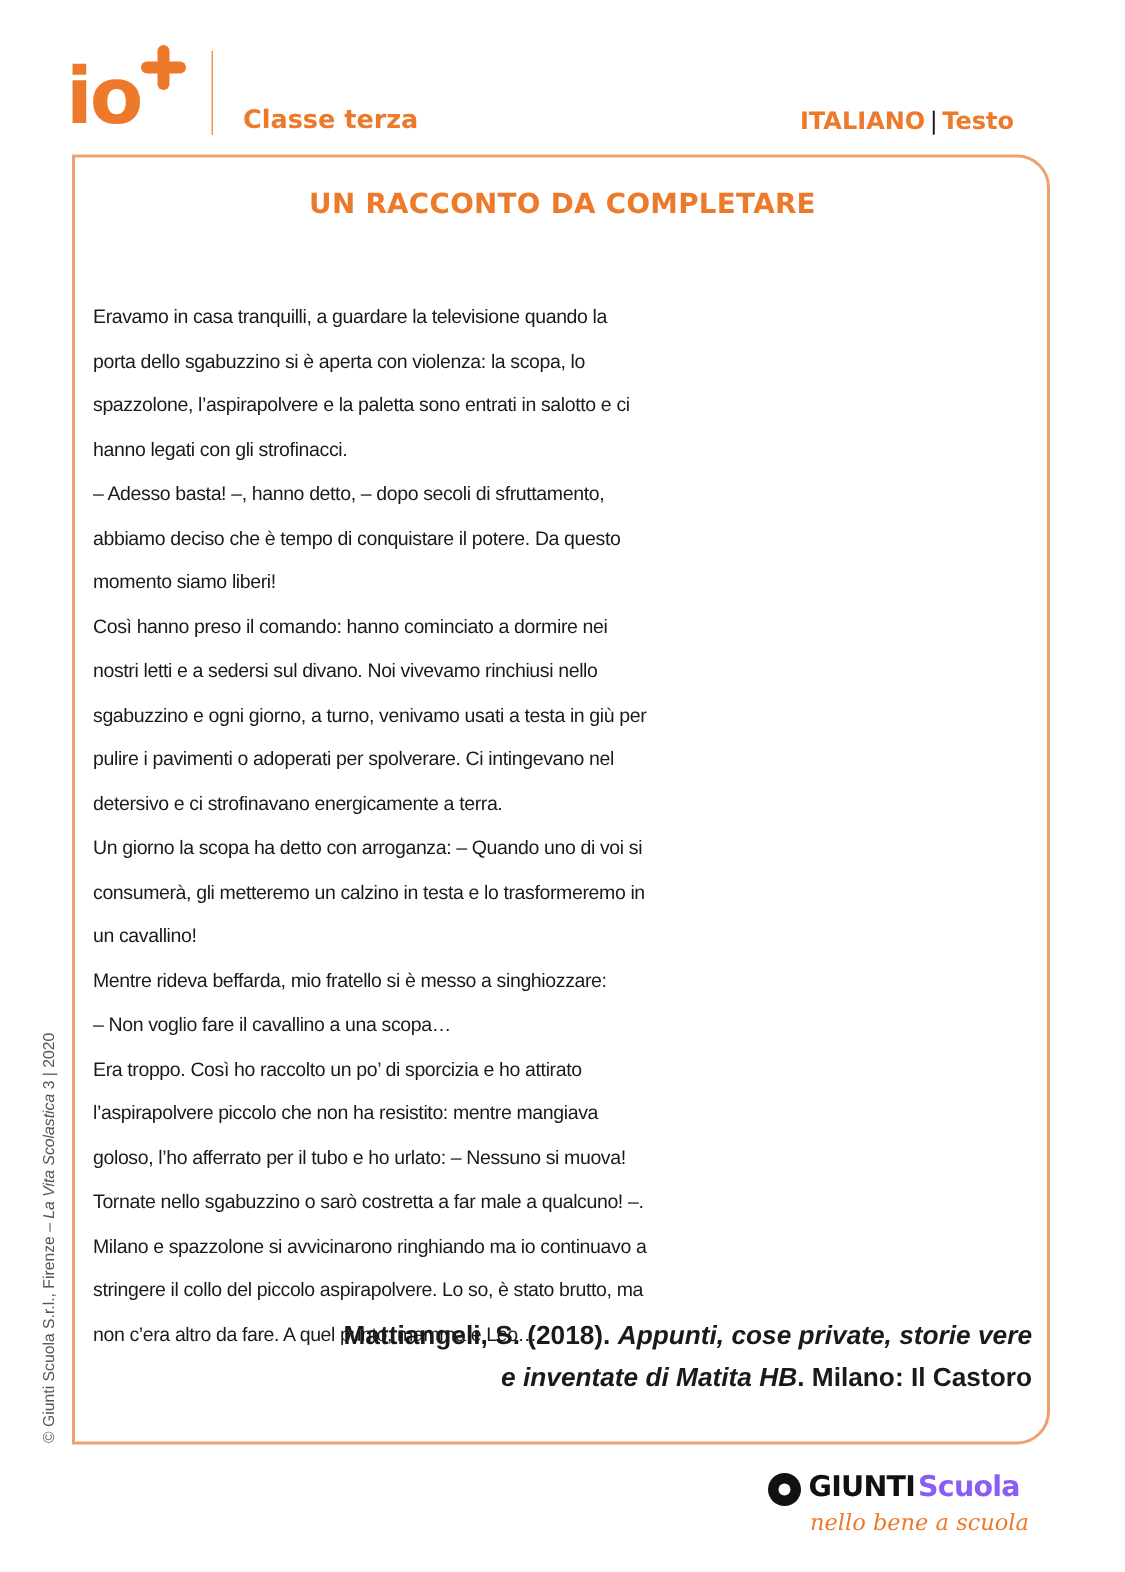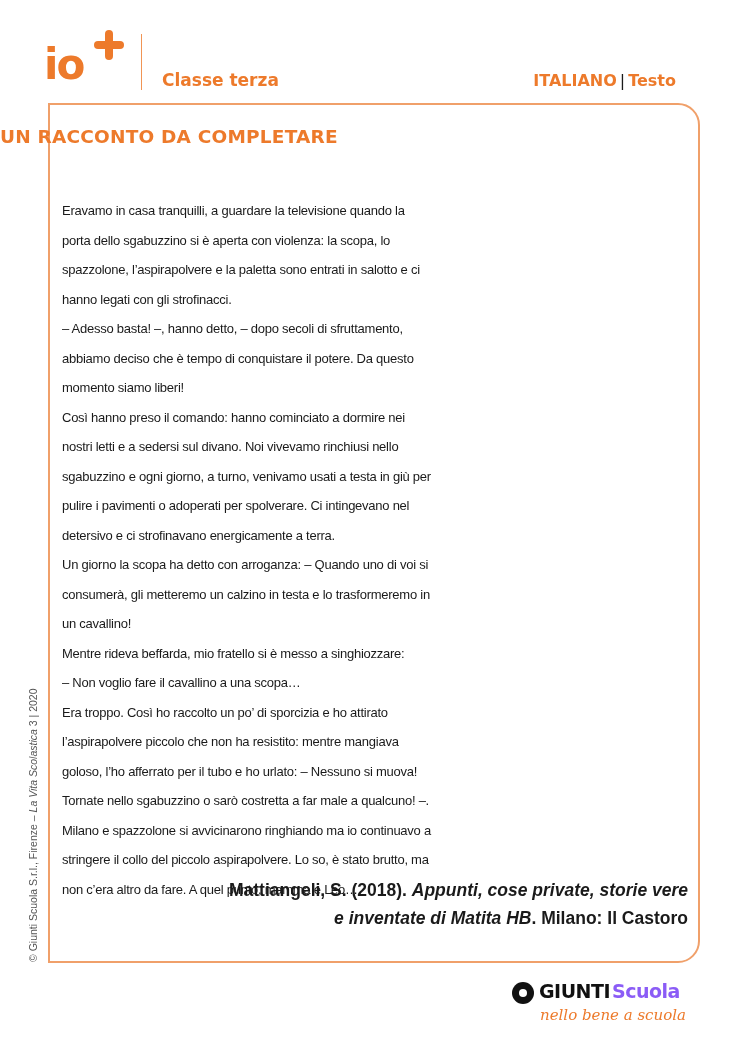--- a/index.html
+++ b/index.html
@@ -1,28 +1,28 @@
 <!DOCTYPE html>
 <html><head>
 <meta charset="utf-8">
 <style>
   html, body { margin: 0; padding: 0; background: #ffffff; }
   body { width: 750px; height: 1048px; position: relative; overflow: hidden; font-family: "Liberation Sans", sans-serif; color: #1a1a1a; }
   .logo { position: absolute; left: 44px; top: 30px; width: 84px; height: 62px; }
-  .logo-io { position: absolute; left: 0; top: 10px; font-family: "DejaVu Sans", sans-serif; font-weight: bold; font-size: 42px; color: #ed7a2b; letter-spacing: -2px; line-height: 50px; }
+  .logo-io { position: absolute; left: 0; top: 10px; font-family: "DejaVu Sans", sans-serif; font-weight: bold; font-size: 52px; color: #ed7a2b; letter-spacing: -2px; line-height: 50px; }
   .logo-plus { position: absolute; left: 50px; top: 0px; width: 30px; height: 30px; }
   .logo-plus:before, .logo-plus:after { content: ""; position: absolute; background: #ed7a2b; border-radius: 4px; }
   .logo-plus:before { left: 11px; top: 0; width: 8px; height: 30px; }
   .logo-plus:after { left: 0; top: 11px; width: 30px; height: 8px; }
   .vsep { position: absolute; left: 141px; top: 34px; width: 1px; height: 56px; background: #ed7a2b; opacity: 0.8; }
   .classe { position: absolute; left: 162px; top: 70px; font-family: "DejaVu Sans", sans-serif; font-weight: bold; font-size: 17px; color: #ed7a2b; }
   .subject { position: absolute; right: 74px; top: 71px; font-family: "DejaVu Sans", sans-serif; font-weight: bold; font-size: 16px; color: #ed7a2b; }
   .subject .bar { color: #1a1a1a; font-weight: normal; margin: 0 3px; }
   .frame { position: absolute; left: 48px; top: 103px; width: 652px; height: 860px; border-top: 2px solid #f0a06a; border-left: 2px solid #f0a06a; border-right: 2px solid #f0a06a; border-bottom: 2px solid #f0a06a; border-top-right-radius: 22px; border-bottom-right-radius: 22px; box-sizing: border-box; }
-  .title { position: absolute; left: 0; width: 750px; top: 126px; font-family: "DejaVu Sans", sans-serif; font-weight: bold; font-size: 18.5px; color: #ed7a2b; letter-spacing: 0.2px; }
+  .title { position: absolute; left: 0; width: 750px; top: 126px; text-align: center; font-family: "DejaVu Sans", sans-serif; font-weight: bold; font-size: 18.5px; color: #ed7a2b; letter-spacing: 0.2px; }
   .story { position: absolute; left: 62px; top: 196px; width: 640px; font-size: 13px; line-height: 29.5px; color: #1a1a1a; letter-spacing: -0.25px; }
   .story p { margin: 0; white-space: nowrap; }
   .citation { position: absolute; right: 62px; top: 876px; text-align: right; font-size: 17.5px; line-height: 28px; color: #1a1a1a; }
   .citation .line { display: block; font-weight: bold; }
   .side-credit { position: absolute; left: 27px; top: 962px; transform-origin: left top; transform: rotate(-90deg); font-size: 10.5px; color: #555; white-space: nowrap; }
   .brand { position: absolute; left: 512px; top: 980px; width: 180px; height: 50px; }
   .brand-g { position: absolute; left: 0; top: 2px; width: 22px; height: 22px; border-radius: 50%; background: #111; }
   .brand-g:after { content: ""; position: absolute; left: 7px; top: 7px; width: 8px; height: 8px; border-radius: 50%; background: #fff; }
   .brand-giunti { position: absolute; left: 27px; top: 0; font-family: "DejaVu Sans", sans-serif; font-weight: bold; font-size: 19px; color: #111; letter-spacing: -0.5px; }
   .brand-scuola { position: absolute; left: 100px; top: 0; font-family: "DejaVu Sans", sans-serif; font-weight: bold; font-size: 19px; color: #8b5cf6; letter-spacing: -0.5px; }

